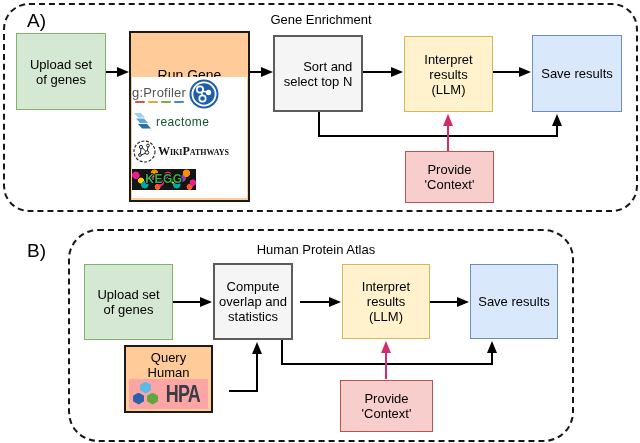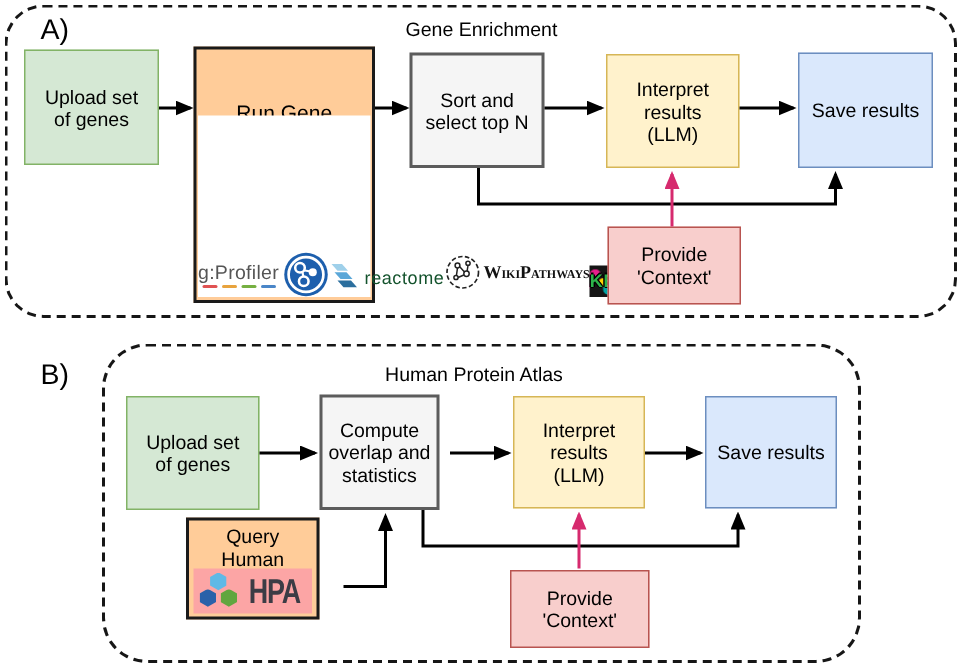--- a/index.html
+++ b/index.html
@@ -15,21 +15,21 @@
        text-align:center;font-size:13px;line-height:15px;z-index:2;}
   .box-label{white-space:pre-line;}
   .green{background:#d5e8d4;border:1.5px solid #82b366;}
   .gray{background:#f5f5f5;border:2px solid #5c5c5c;}
   .yellow{background:#fff2cc;border:1.5px solid #d6b656;}
   .blue{background:#dae8fc;border:1.5px solid #6c8ebf;}
   .pink{background:#f8cecc;border:1.5px solid #b85450;}
   .orange{background:#ffcc99;border:2px solid #1a1a1a;display:block;}
   .run-label{position:absolute;top:3px;left:0;right:0;text-align:center;font-size:14px;line-height:16px;white-space:pre-line;margin-top:31px;}
   .logo-panel{position:absolute;left:1px;right:1px;top:44px;bottom:2px;background:#fff;
-              display:flex;flex-direction:row;align-items:flex-end;}
+              display:flex;flex-direction:column;align-items:flex-start;}
   .logo-row{display:flex;align-items:center;justify-content:center;}
   .gp-row{margin-top:2px;height:30px;gap:3px;}
   .gp-wrap{display:flex;flex-direction:column;align-items:center;}
   .gp-text{font-size:13px;color:#555;letter-spacing:.2px;}
   .gp-dashes{display:flex;gap:3px;margin-top:1px;}
   .gp-dash{width:10px;height:2.5px;border-radius:1px;}
   .re-row{height:26px;gap:2px;}
   .re-text{font-size:12px;color:#14532d;letter-spacing:.4px;}
   .wk-row{height:33px;gap:1px;}
   .wk-text{font-family:"Liberation Serif", serif;font-variant:small-caps;font-size:12px;font-weight:600;color:#111;}
@@ -143,21 +143,21 @@
           <path d="M10.5 8.8 L13.5 12.2 M9 9.6 L8.3 14.6 M16 8 L15.4 11.7 M9.4 16 L13.2 14.3" stroke="#222" stroke-width="1" fill="none"></path>
         </svg>
         <span class="wk-text">WikiPathways</span>
       </div>
       <div class="kegg">
         <span class="kegg-text">KEGG</span>
       </div>
     </div>
   </div>
 
-  <div class="box gray" style="left:273px;top:35px;width:90px;height:77px;">
+  <div class="box gray" style="left:273px;top:35px;width:90px;height:77px;text-align:right;">
     <span class="box-label">Sort and
 select top N</span>
   </div>
 
   <div class="box yellow" style="left:404px;top:36px;width:89px;height:76px;">
     <span class="box-label">Interpret
 results
 (LLM)</span>
   </div>
 

